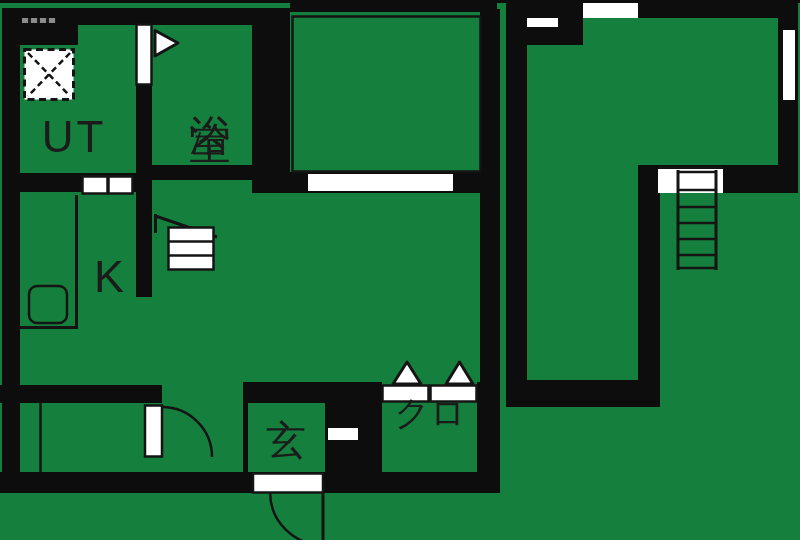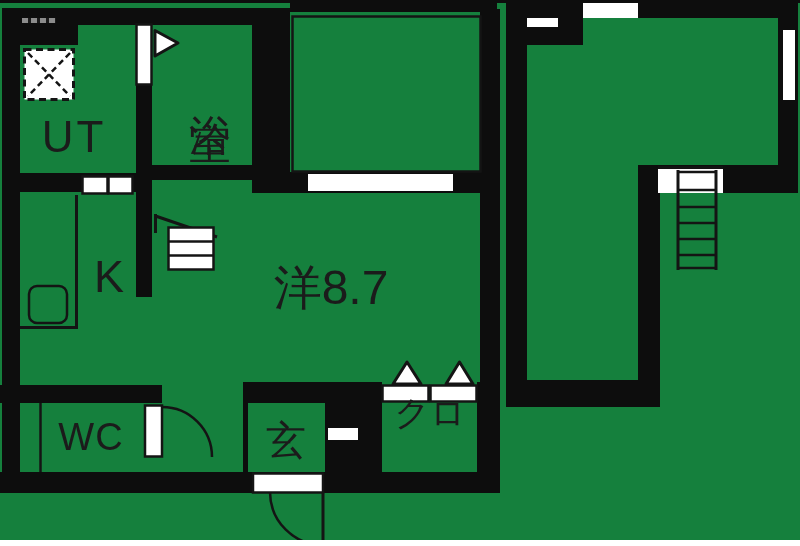--- a/index.html
+++ b/index.html
@@ -99,17 +99,15 @@
     <g stroke="#141414" fill="none">
       <path d="M658 167.5 L723 167.5" stroke-width="2.5"></path>
       <path d="M678 170 L678 270 M716 170 L716 270" stroke-width="3"></path>
       <path d="M678 172 L716 172 M678 190 L716 190 M678 207 L716 207 M678 223 L716 223 M678 239 L716 239 M678 255 L716 255 M678 268 L716 268" stroke-width="2.5"></path>
     </g>
   </svg>
 
   <div class="lbl" style="left:74px;top:137px;font-size:44px;letter-spacing:3px">UT</div>
   <div class="lbl v" style="left:210px;top:87px;font-size:42px">浴室</div>
   <div class="lbl" style="left:109px;top:277px;font-size:45px">K</div>
-  <div class="lbl" style="left:331px;top:288px;font-size:48px">洋8.7</div>
-  <div class="lbl" style="left:91px;top:438px;font-size:38px;letter-spacing:1px">WC</div>
   <div class="lbl" style="left:286px;top:440px;font-size:40px">玄</div>
   <div class="lbl" style="left:430px;top:413px;font-size:35px">クロ</div>
 </div>
 
 </body></html>

